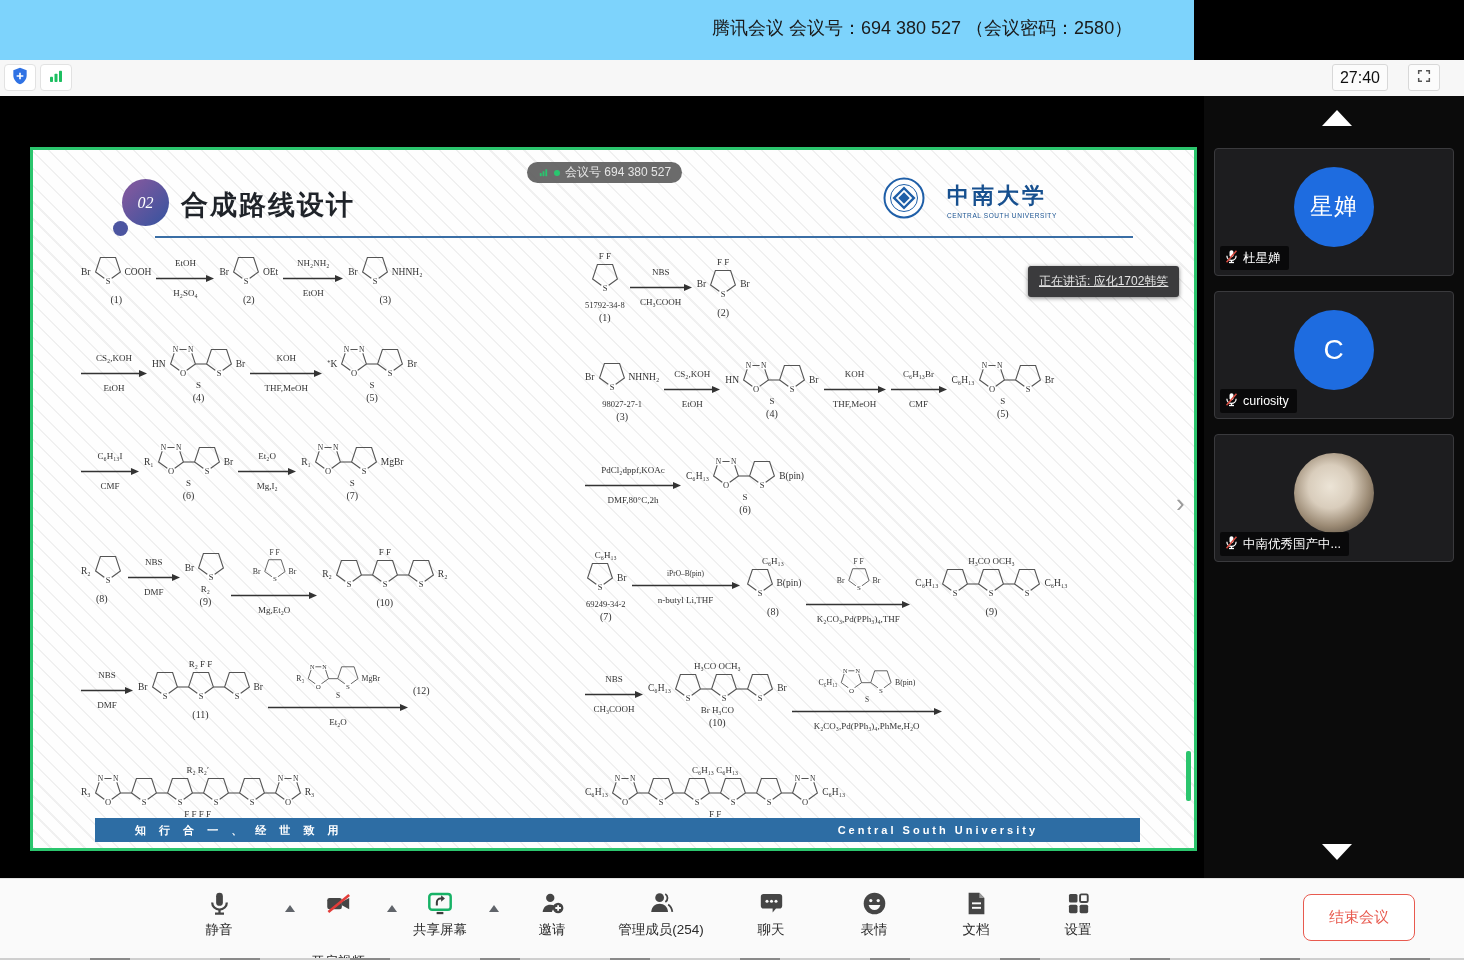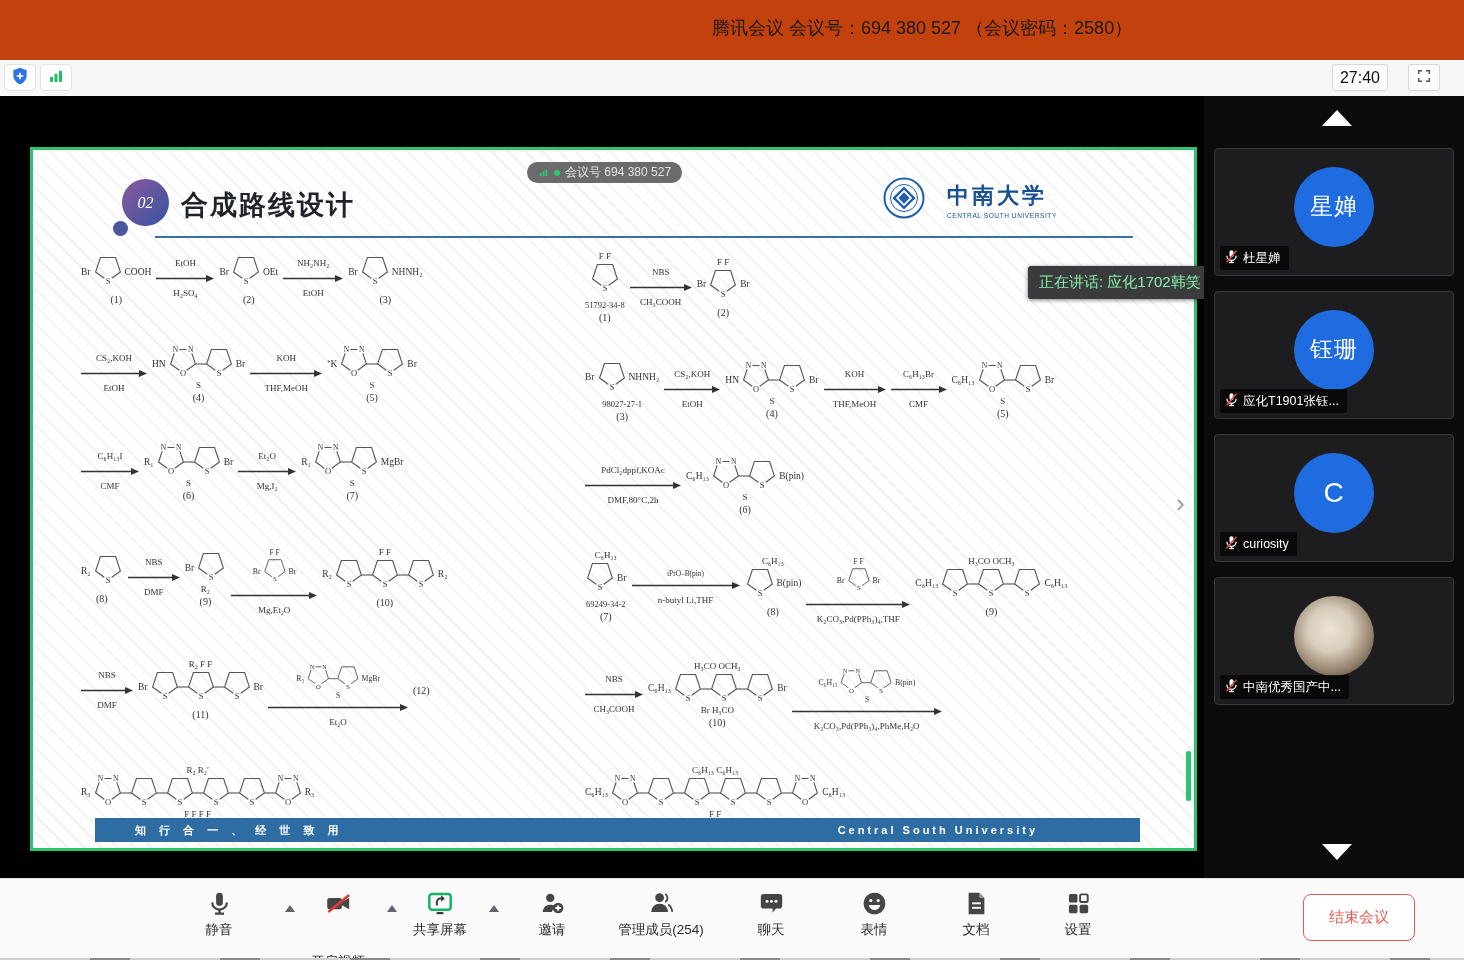--- a/index.html
+++ b/index.html
@@ -1,21 +1,21 @@
 <!DOCTYPE html>
 <html><head>
 <meta charset="utf-8">
 <style>
   *{margin:0;padding:0;box-sizing:border-box;}
   html,body{width:1464px;height:960px;overflow:hidden;background:#000;
     font-family:"Liberation Sans",sans-serif;}
   #stage{position:relative;width:1464px;height:960px;background:#000;}
 
   
-  #titlebar{position:absolute;left:0;top:0;width:1464px;height:60px;background:#c2410c;}
+  #titlebar{position:absolute;left:0;top:0;width:1194px;height:60px;background:#7dd3fc;}
   #titlebar .wtitle{position:absolute;left:712px;top:16px;font-size:18px;color:#1a1a1a;}
 
   
   #topbar{position:absolute;left:0;top:60px;width:1464px;height:36px;background:#f7f7f7;}
   .tb-btn{position:absolute;top:4px;width:32px;height:27px;background:#fff;border:1px solid #e2e2e2;
     border-radius:4px;display:flex;align-items:center;justify-content:center;}
   #timerbox{position:absolute;top:4px;right:76px;width:56px;height:27px;background:#fcfcfc;
     border:1px solid #d8d8d8;border-radius:3px;display:flex;align-items:center;justify-content:center;
     font-size:16px;color:#111;}
   #fsbox{position:absolute;top:4px;right:24px;width:32px;height:27px;background:#fcfcfc;
@@ -65,21 +65,21 @@
   .sf-right{color:#fff;font-size:11px;font-weight:bold;letter-spacing:3px;padding-right:62px;}
 
   
   #meet-pill{position:absolute;left:527px;top:66px;height:21px;display:flex;align-items:center;gap:5px;
     background:rgba(96,96,96,0.93);border-radius:11px;padding:0 11px;}
   #meet-pill .pill-text{font-size:12px;color:#e6e6e6;white-space:nowrap;}
   .green-dot{width:6px;height:6px;border-radius:50%;background:#29c76f;}
 
   
   #speak-tip{position:absolute;left:1028px;top:170px;background:#3b3b3d;border-radius:3px;
-    padding:7px 11px;font-size:15px;color:#86efac;white-space:nowrap;box-shadow:0 1px 4px rgba(0,0,0,.5);}
+    padding:7px 11px;font-size:12px;color:#e5e5e5;white-space:nowrap;box-shadow:0 1px 4px rgba(0,0,0,.5);text-decoration:underline;}
 
   #collapse-chevron{position:absolute;left:1176px;top:392px;color:#9a9a9a;font-size:26px;cursor:pointer;}
   #green-tick{position:absolute;left:1186px;top:655px;width:5px;height:50px;background:#2bc56d;border-radius:2px;}
 
   
   #sidebar{position:absolute;left:1204px;top:96px;width:260px;height:782px;background:#0b0b0b;}
   .scroll-up{position:absolute;left:118px;top:14px;width:0;height:0;
     border-left:15px solid transparent;border-right:15px solid transparent;border-bottom:16px solid #fff;}
   .scroll-down{position:absolute;left:118px;bottom:18px;width:0;height:0;
     border-left:15px solid transparent;border-right:15px solid transparent;border-top:16px solid #fff;z-index:5;}
@@ -884,33 +884,20 @@
                 <rect x="9.2" y="3" width="5.6" height="10" rx="2.8" fill="#fff"></rect>
                 <path d="M5.5 11a6.5 6.5 0 0 0 13 0" stroke="#fff" stroke-width="1.8" fill="none"></path>
                 <line x1="12" y1="17.5" x2="12" y2="20" stroke="#fff" stroke-width="1.8"></line>
                 <line x1="8.5" y1="20.5" x2="15.5" y2="20.5" stroke="#fff" stroke-width="1.8"></line>
                 <line x1="5" y1="20" x2="19" y2="4" stroke="#d84b40" stroke-width="2.2"></line>
               </svg></span>
             <span>杜星婵</span>
           </div>
         </div>
         <div class="tile">
-          <div class="avatar blue">钰珊</div>
-          <div class="name-chip">
-            <span><svg width="17" height="17" viewBox="0 0 24 24">
-                <rect x="9.2" y="3" width="5.6" height="10" rx="2.8" fill="#fff"></rect>
-                <path d="M5.5 11a6.5 6.5 0 0 0 13 0" stroke="#fff" stroke-width="1.8" fill="none"></path>
-                <line x1="12" y1="17.5" x2="12" y2="20" stroke="#fff" stroke-width="1.8"></line>
-                <line x1="8.5" y1="20.5" x2="15.5" y2="20.5" stroke="#fff" stroke-width="1.8"></line>
-                <line x1="5" y1="20" x2="19" y2="4" stroke="#d84b40" stroke-width="2.2"></line>
-              </svg></span>
-            <span>应化T1901张钰...</span>
-          </div>
-        </div>
-        <div class="tile">
           <div class="avatar blue single">C</div>
           <div class="name-chip">
             <span><svg width="17" height="17" viewBox="0 0 24 24">
                 <rect x="9.2" y="3" width="5.6" height="10" rx="2.8" fill="#fff"></rect>
                 <path d="M5.5 11a6.5 6.5 0 0 0 13 0" stroke="#fff" stroke-width="1.8" fill="none"></path>
                 <line x1="12" y1="17.5" x2="12" y2="20" stroke="#fff" stroke-width="1.8"></line>
                 <line x1="8.5" y1="20.5" x2="15.5" y2="20.5" stroke="#fff" stroke-width="1.8"></line>
                 <line x1="5" y1="20" x2="19" y2="4" stroke="#d84b40" stroke-width="2.2"></line>
               </svg></span>
             <span>curiosity</span>

